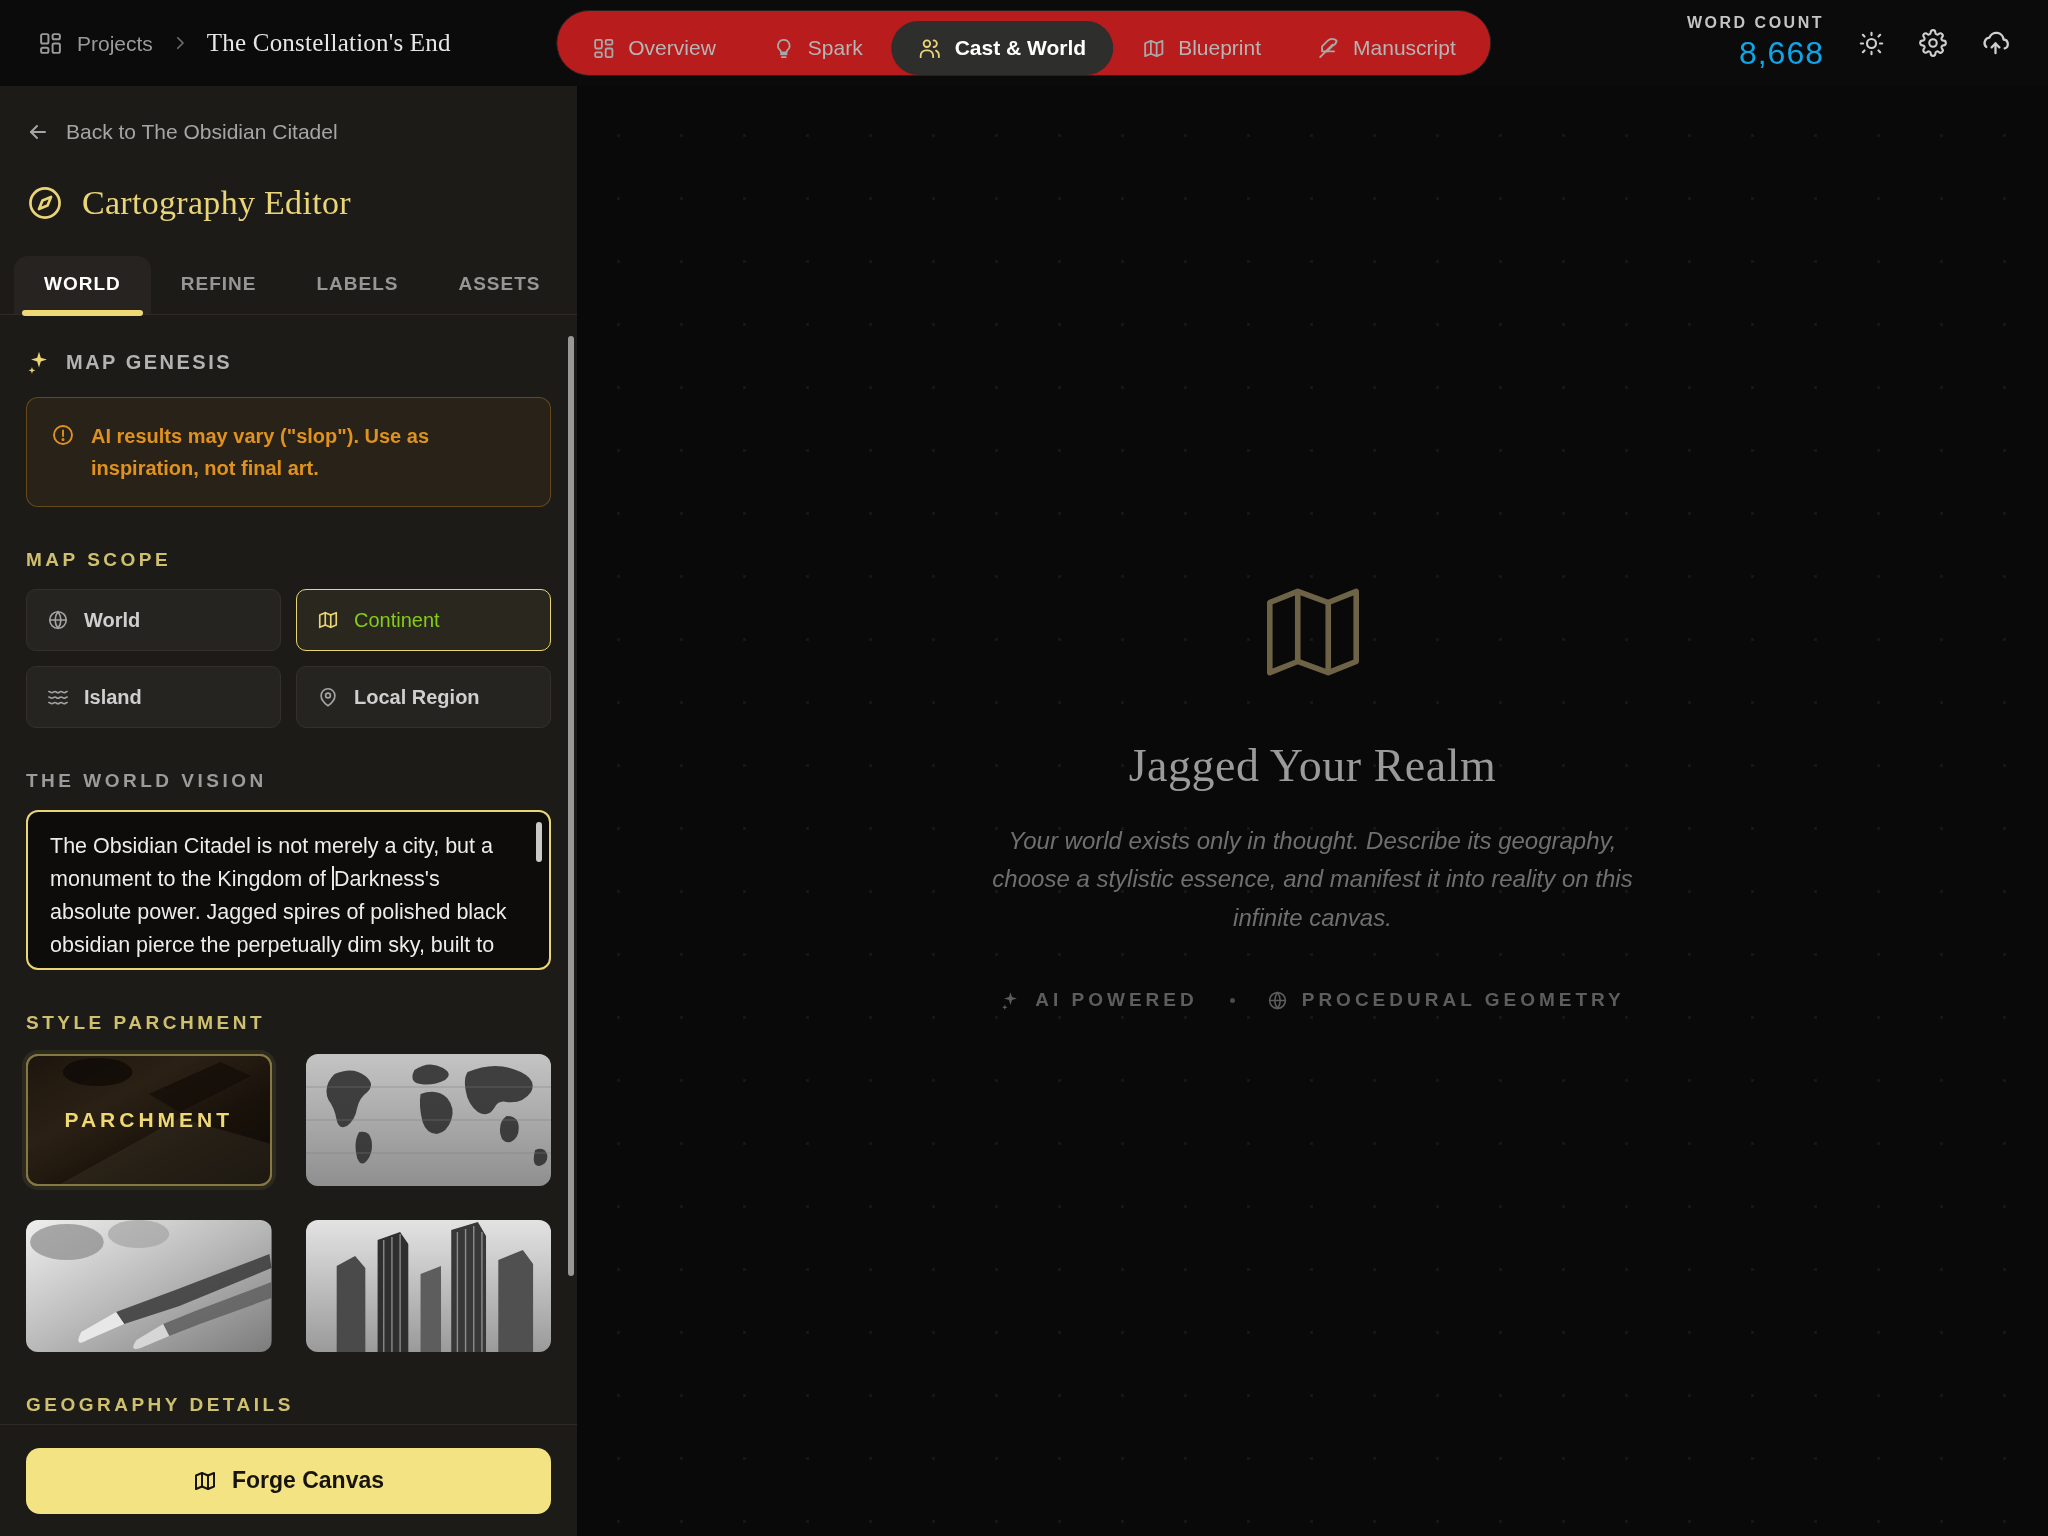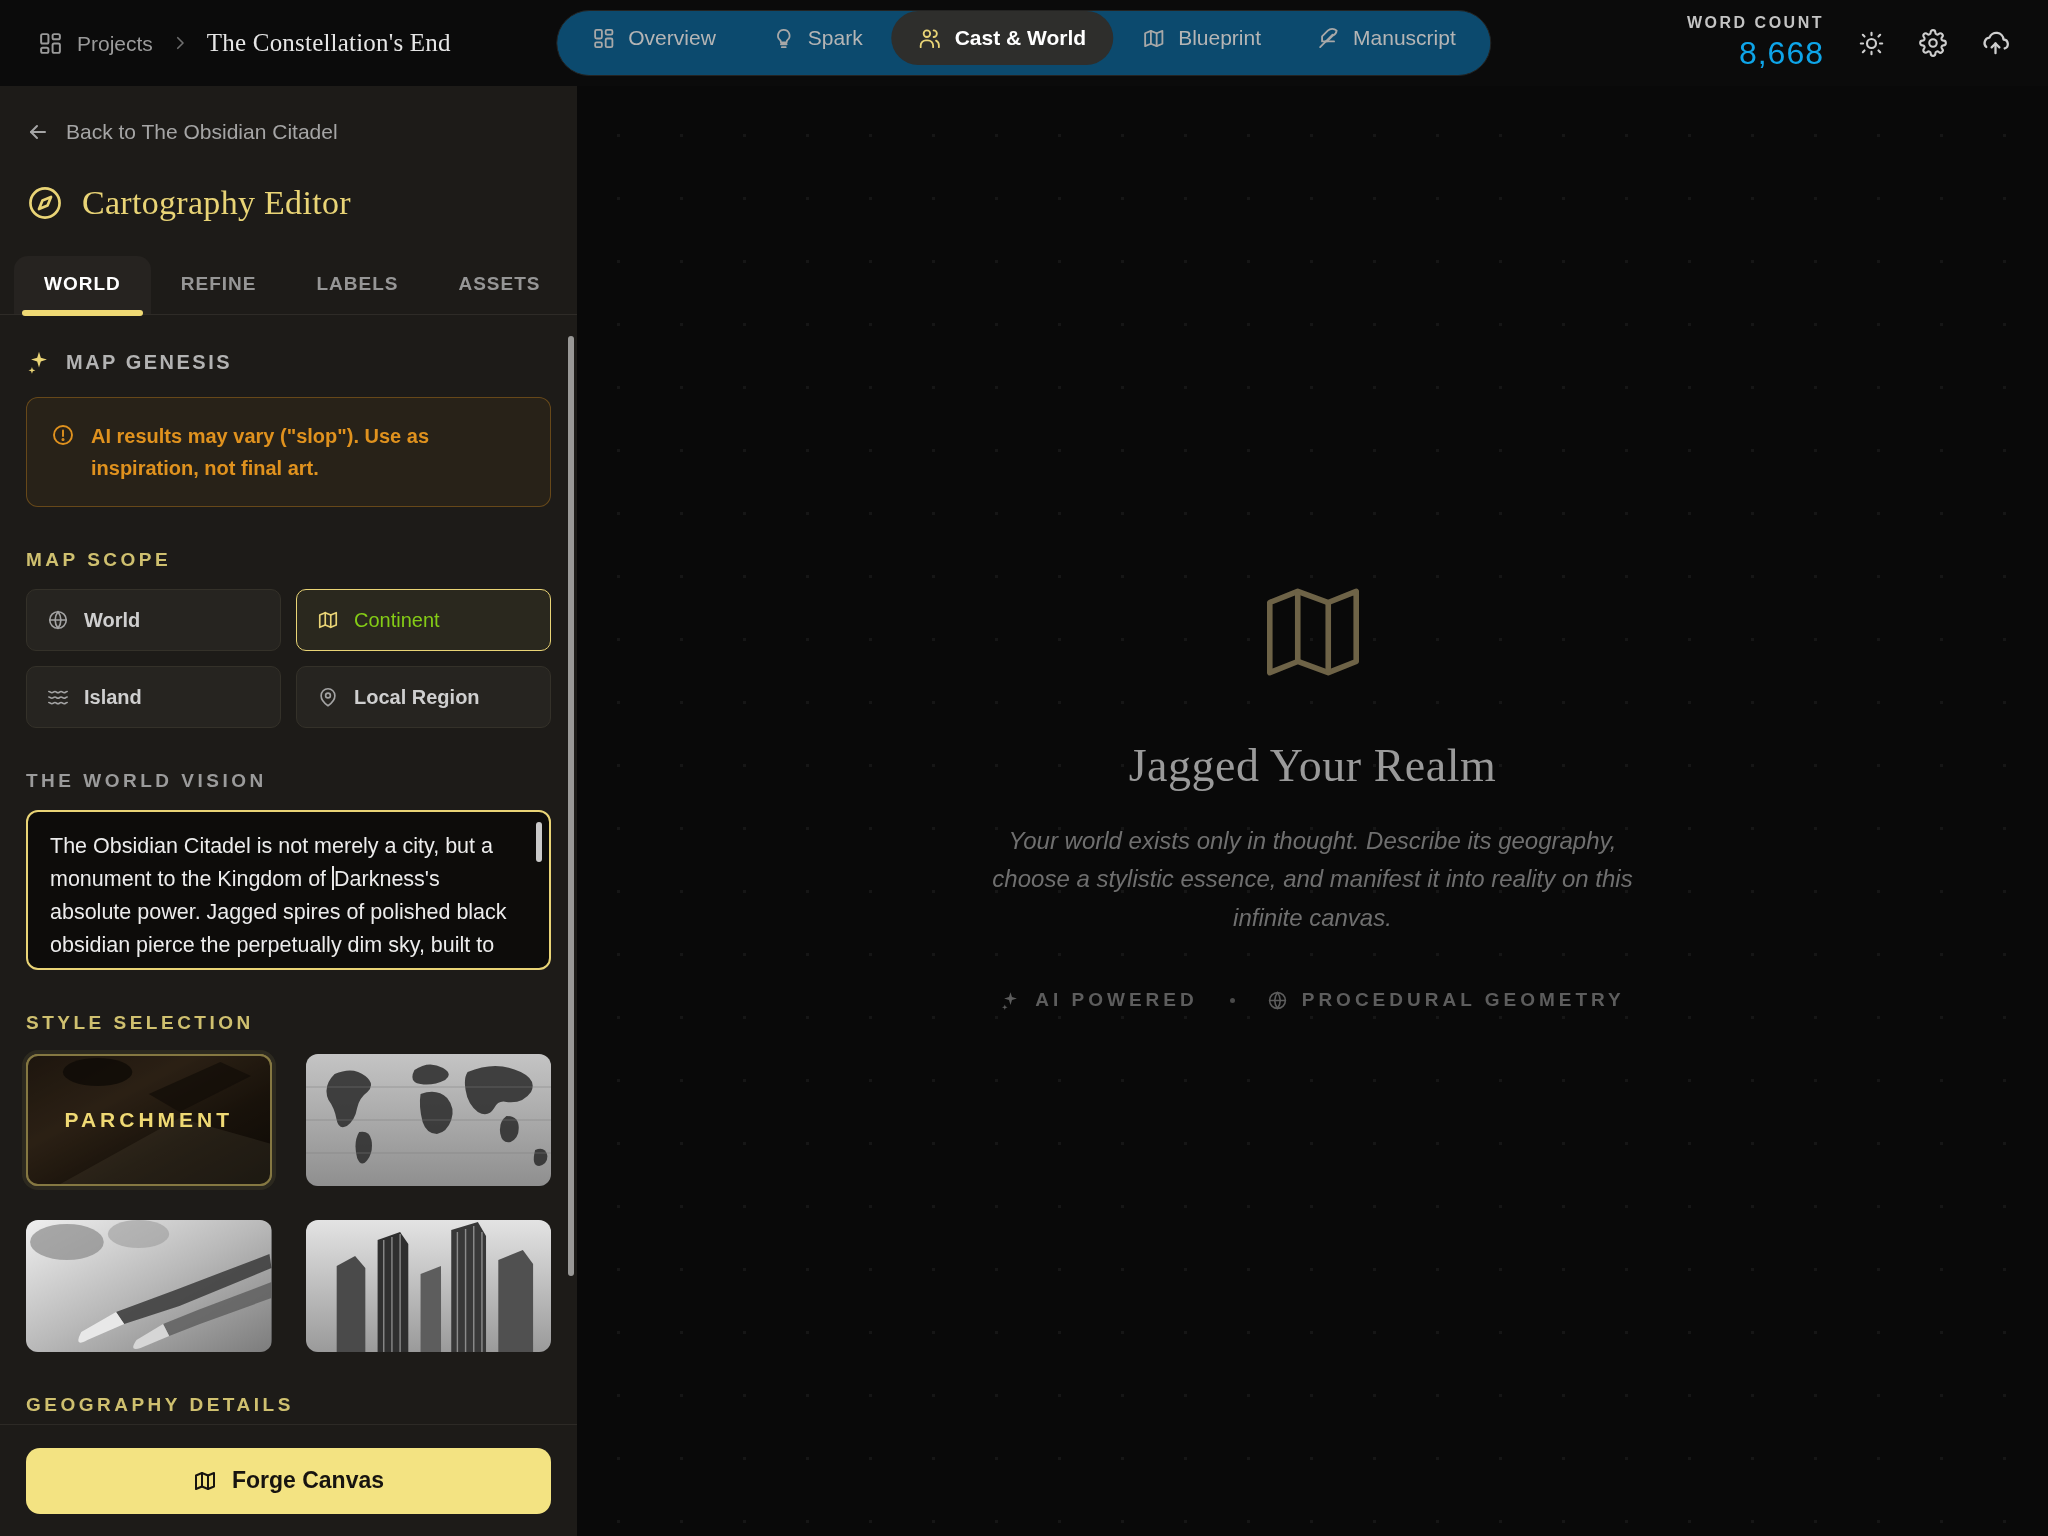--- a/index.html
+++ b/index.html
@@ -11,21 +11,21 @@
   }
   svg{display:block;}
 
   
   #topbar{position:absolute;top:0;left:0;right:0;height:86px;background:#0b0b0b;z-index:30;}
   .breadcrumb{position:absolute;left:38px;top:0;height:86px;display:flex;align-items:center;gap:18px;}
   .crumb{display:flex;align-items:flex-end;gap:14px;color:#9a9a9a;font-size:21px;}
   .crumb-sep{color:#6f6f6f;}
   .project-name{color:#e6e6e6;font-family:"Liberation Serif",serif;font-size:25px;letter-spacing:.2px;}
   .nav-pill{position:absolute;left:50%;top:10px;transform:translateX(-50%);height:66px;
-    background:#0c4a6e;border:1px solid #232322;border-radius:40px;display:flex;align-items:flex-start;
+    background:#b91c1c;border:1px solid #232322;border-radius:40px;display:flex;align-items:flex-end;
     padding:0 8px;gap:2px;}
   .nav-item{display:flex;align-items:center;gap:13px;height:54px;padding:0 27px;border-radius:30px;
     color:#b5b5b5;font-size:21px;cursor:pointer;white-space:nowrap;}
   .nav-item .nicon{color:#a8a8a8;}
   .nav-item.active{background:#2e2e2c;color:#fff;font-weight:700;}
   .nav-item.active .nicon{color:#e9d476;}
   .top-right{position:absolute;right:38px;top:0;height:86px;display:flex;align-items:center;gap:34px;}
   .wordcount{text-align:right;line-height:1.25;}
   .wc-label{color:#c4c4c4;font-size:16px;letter-spacing:2.5px;font-weight:600;}
   .wc-value{color:#0ea5e9;font-size:32px;font-weight:500;letter-spacing:1px;}
@@ -288,21 +288,21 @@
           <span>Local Region</span>
         </div>
       </div>
 
       <div class="gold-head" style="color:#9b9b9b;">THE WORLD VISION</div>
       <div class="vision-box" role="textbox">
         <span>The Obsidian Citadel is not merely a city, but a monument to the Kingdom of </span><span class="caret"></span><span>Darkness's absolute power. Jagged spires of polished black obsidian pierce the perpetually dim sky, built to be seen from every horizon.</span>
         <div class="vb-thumb"></div>
       </div>
 
-      <div class="gold-head">STYLE SELECTION</div>
+      <div class="gold-head">STYLE PARCHMENT</div>
       <div class="style-grid">
 
         <div class="style-tile selected">
           <svg class="photo" viewBox="0 0 240 132" preserveAspectRatio="none">
             <defs>
                 <linearGradient id="g1" x1="0" y1="0" x2="1" y2="1">
               <stop offset="0" stop-color="#2c2016"></stop>
                   <stop offset=".35" stop-color="#463422"></stop>
               <stop offset=".65" stop-color="#241a10"></stop>
                   <stop offset="1" stop-color="#0f0a06"></stop>

